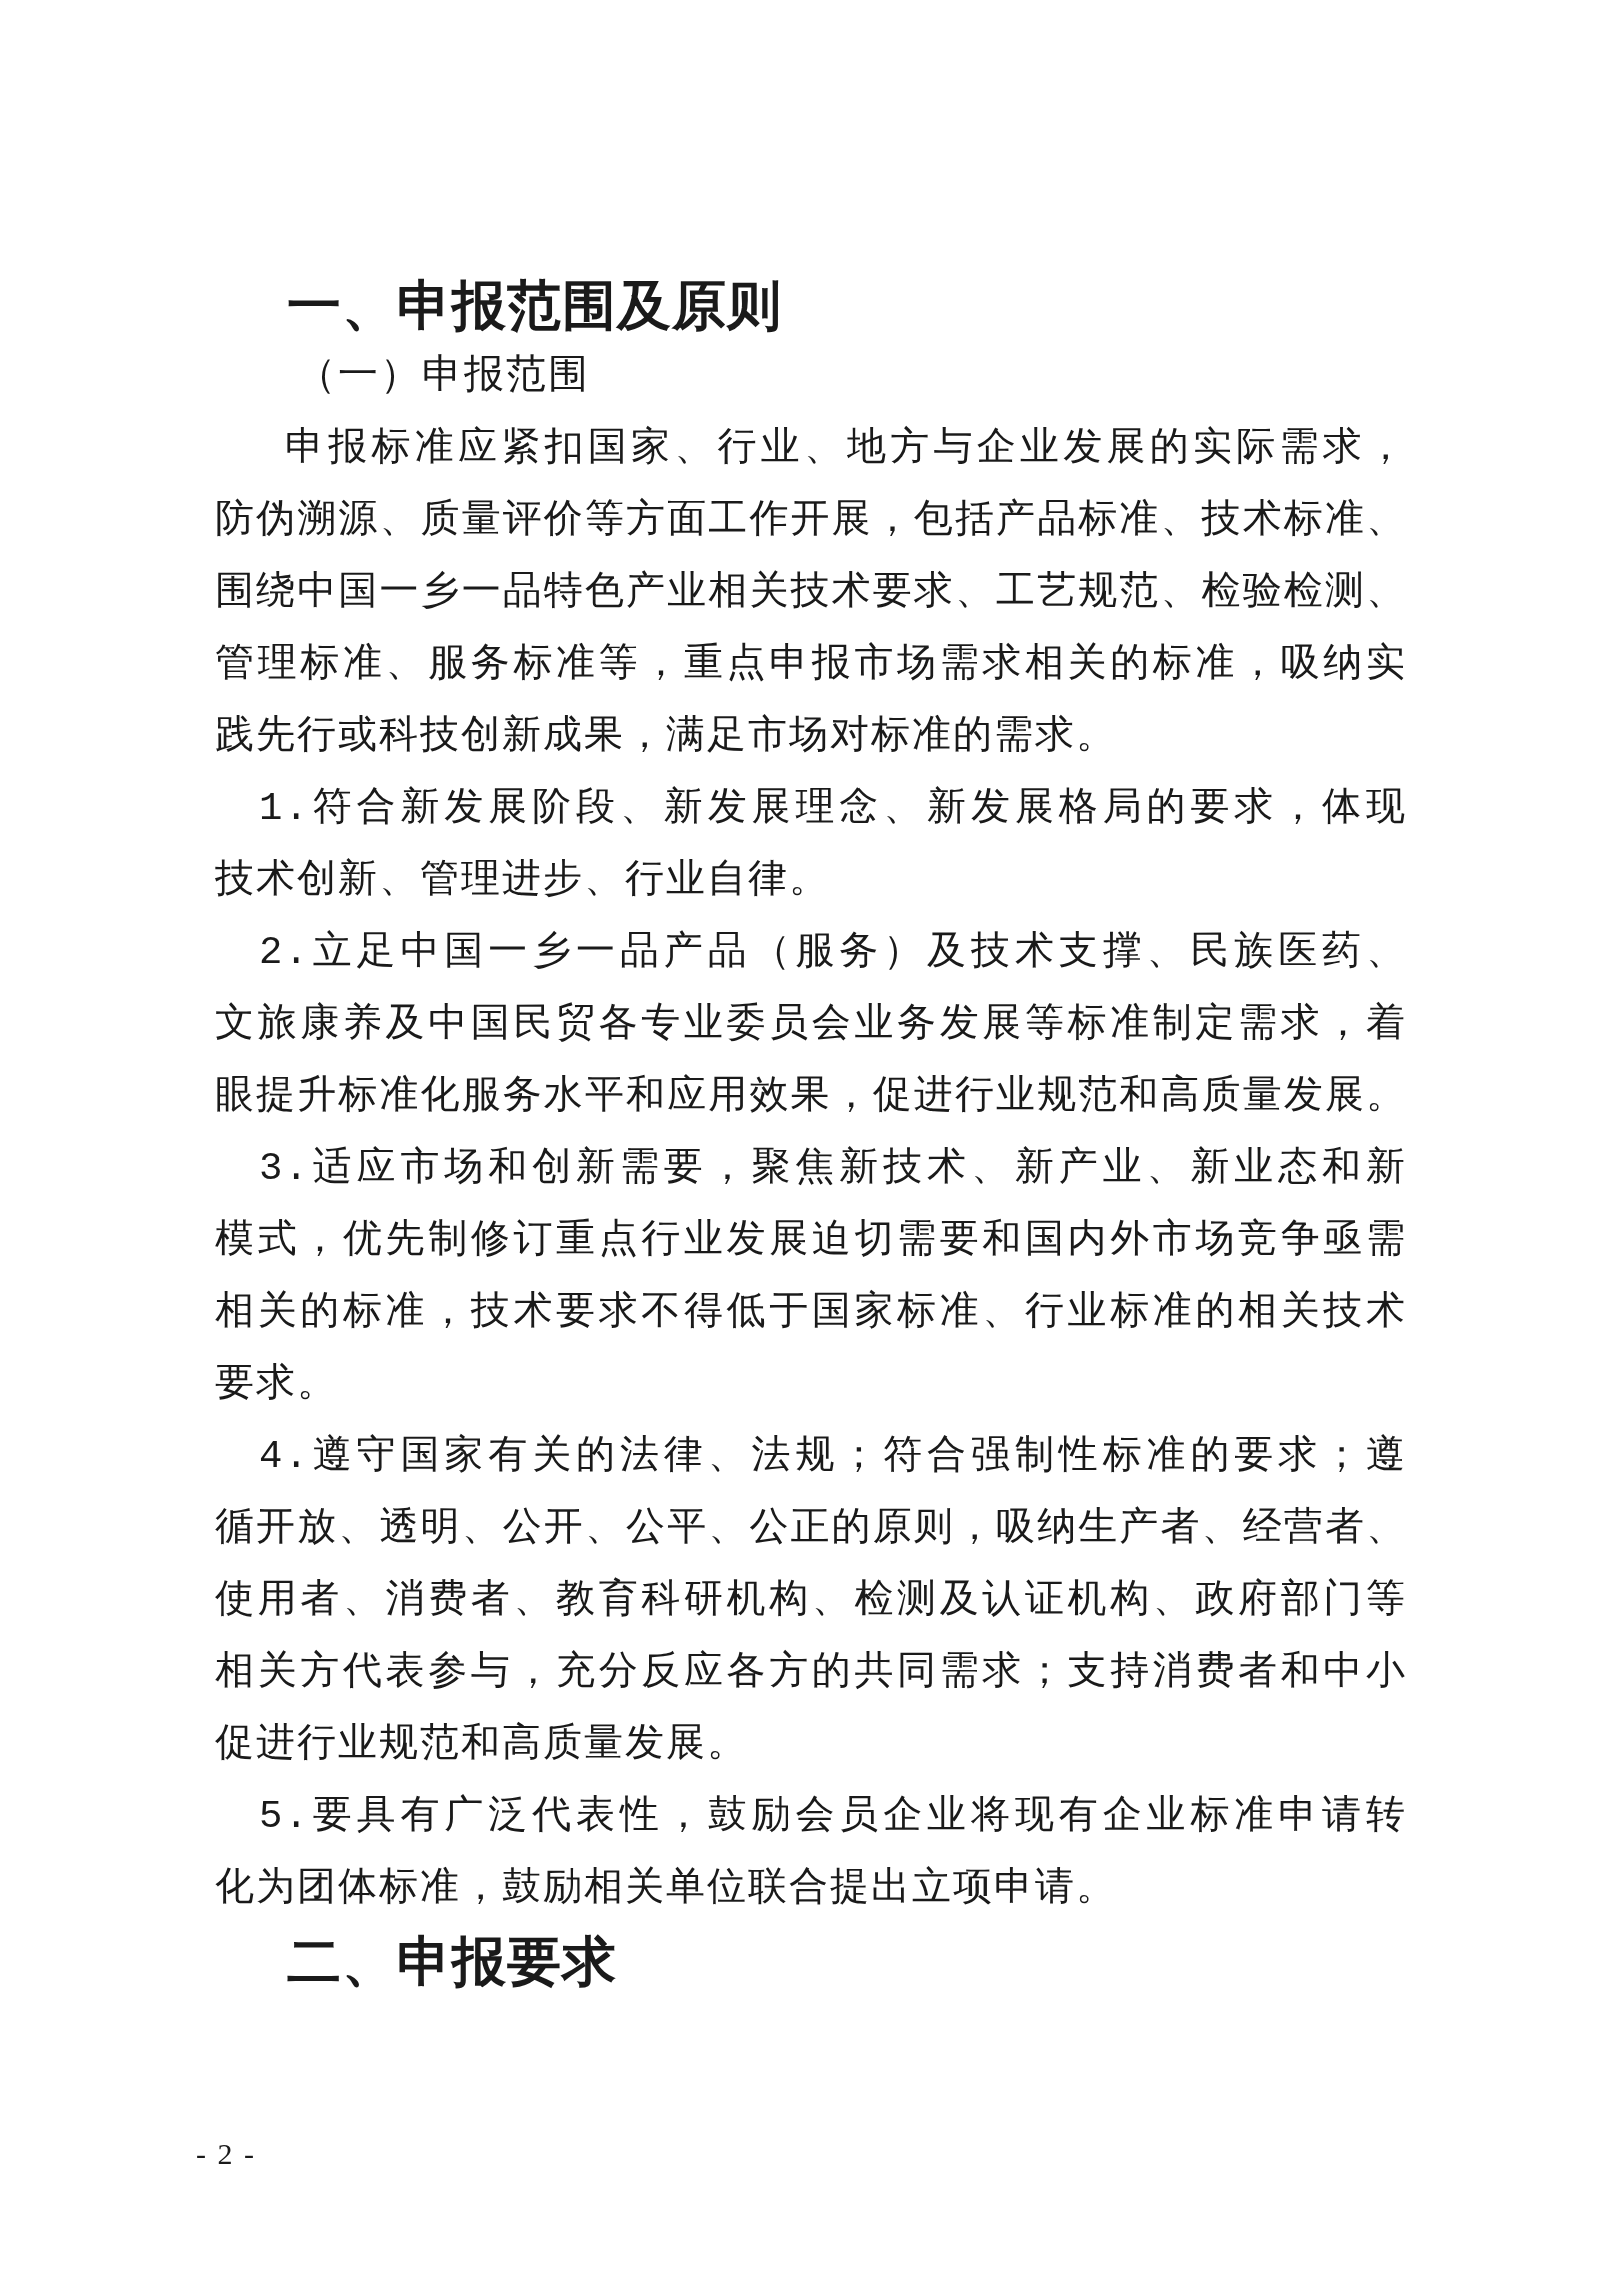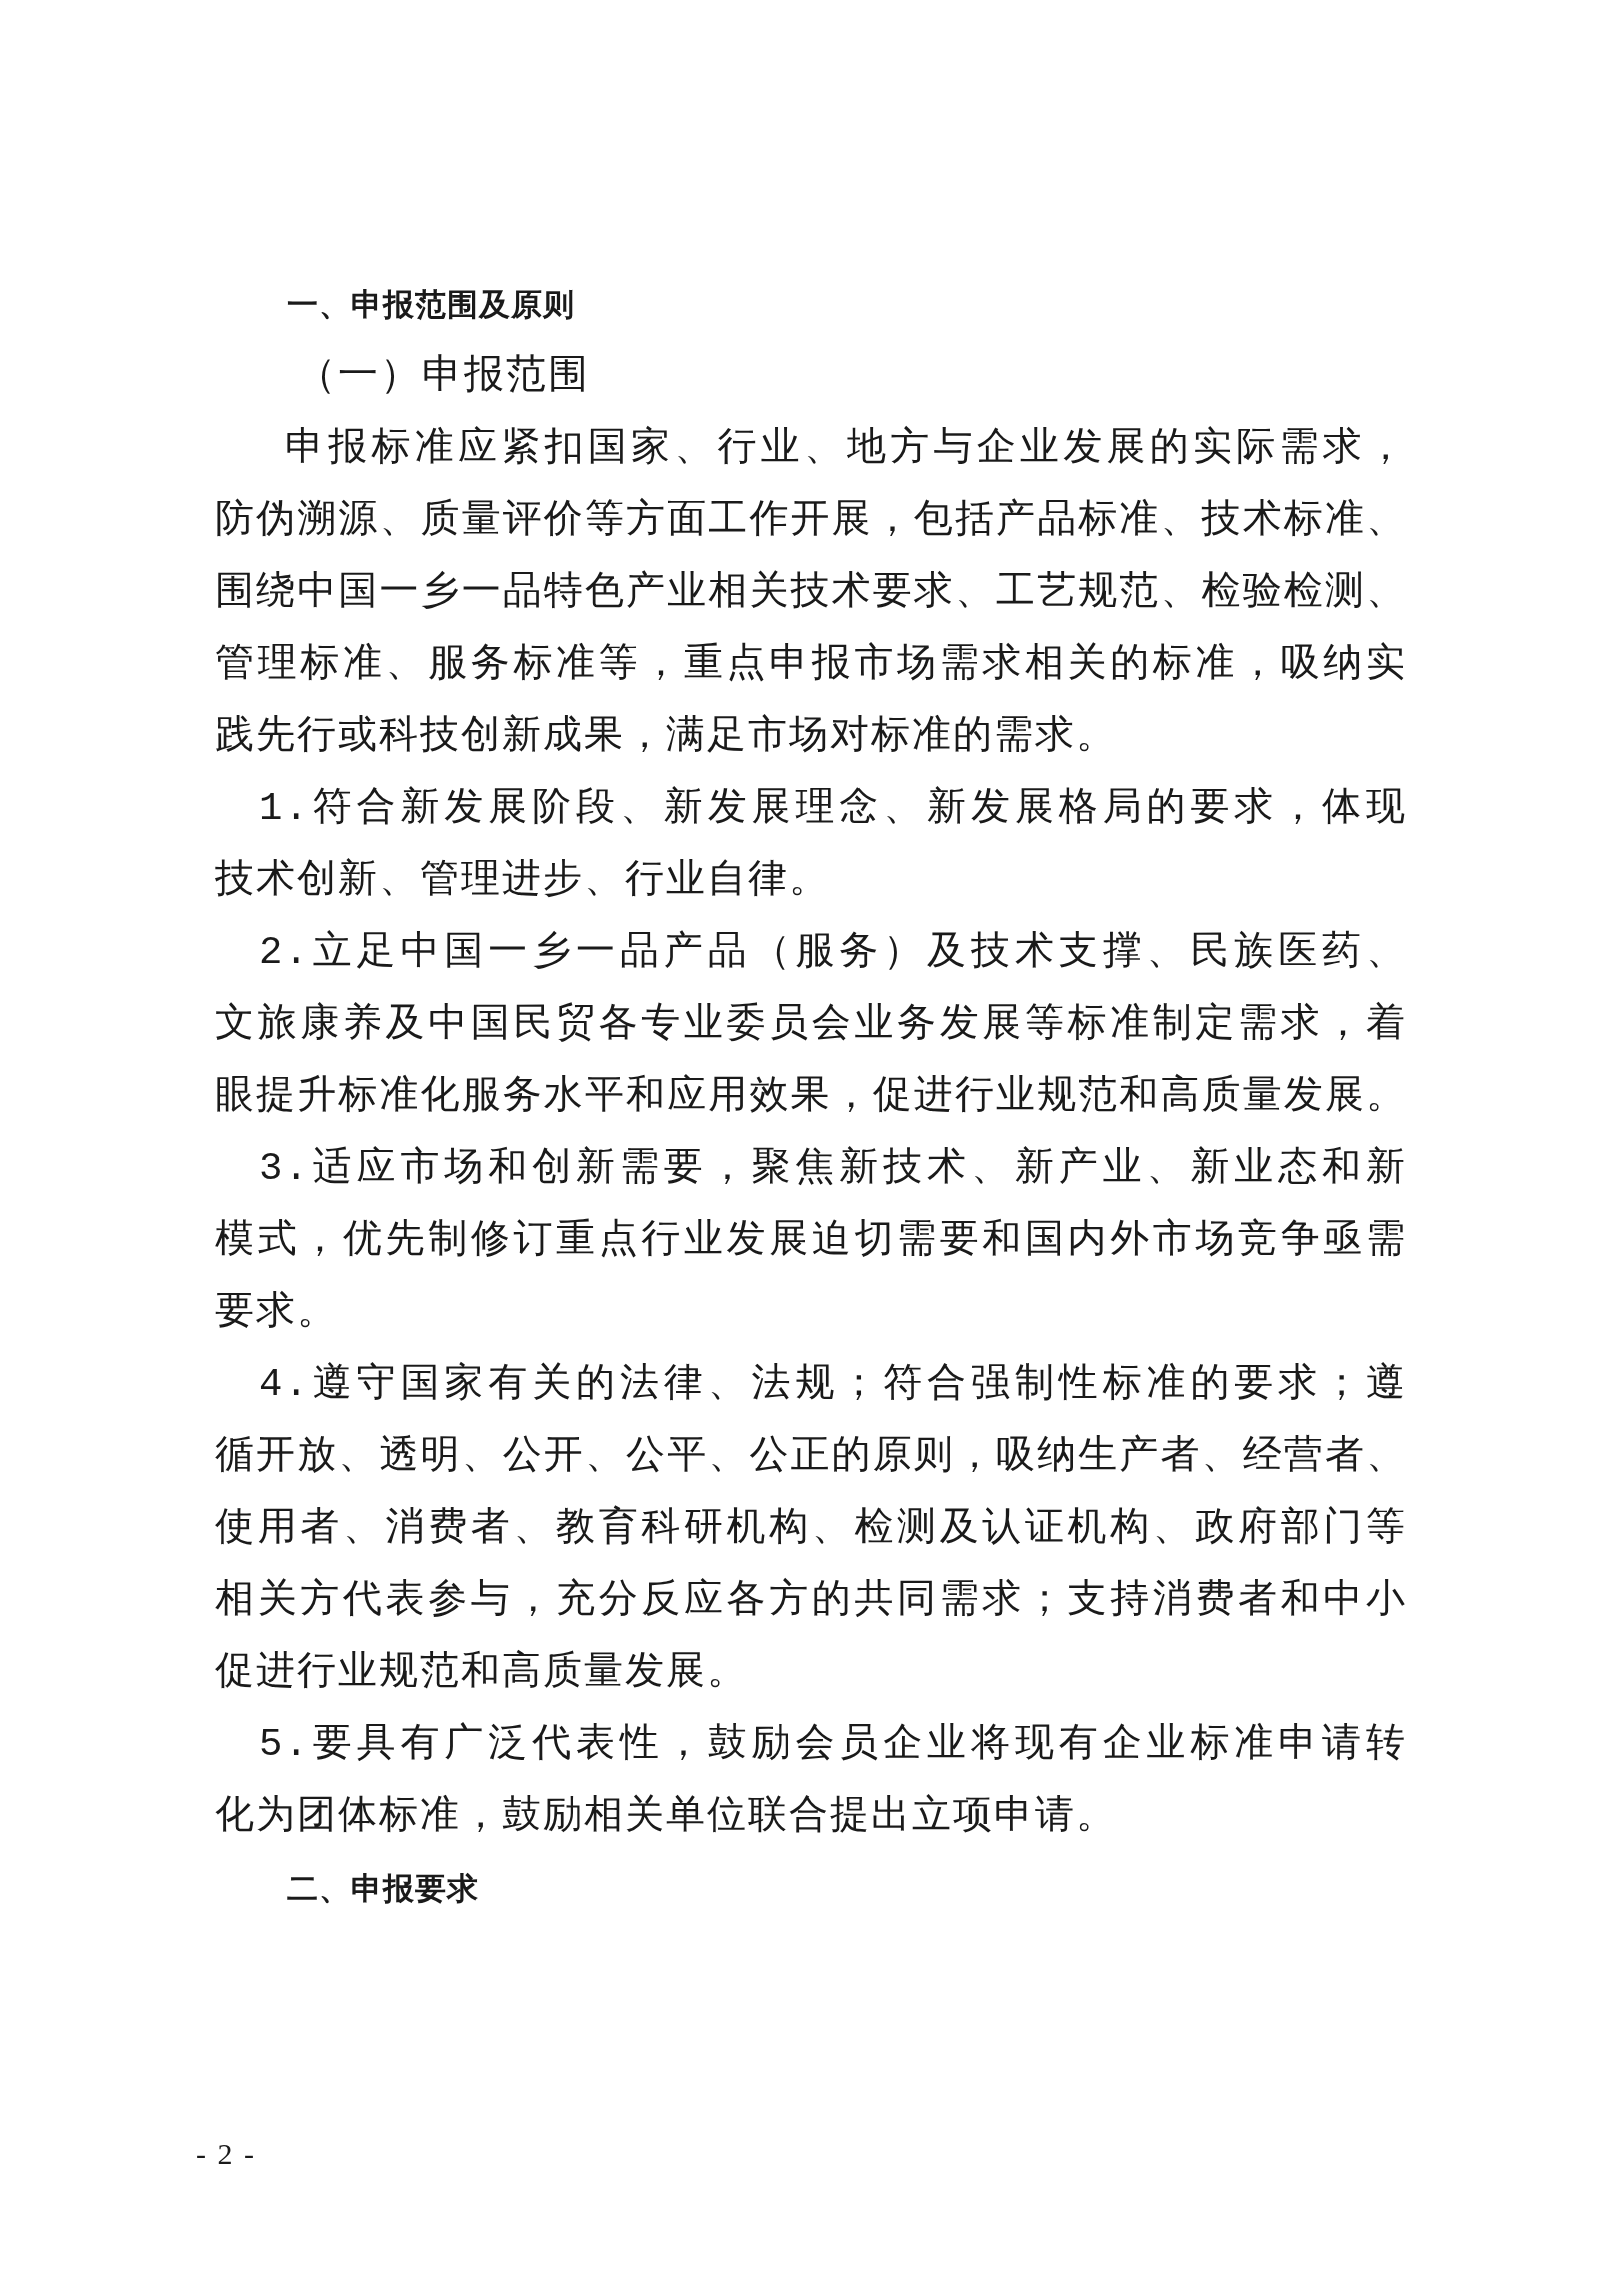--- a/index.html
+++ b/index.html
@@ -28,21 +28,21 @@
     text-align:justify;
     text-align-last:justify;
     text-justify:inter-character;
   }
   .end{ text-align:left; }
   .first{ padding-left:70px; }
   .num{ padding-left:44px; }
   .h1{
     font-family:"Liberation Sans","DejaVu Sans",sans-serif;
     font-weight:bold;
-    font-size:31px;
+    font-size:54px;
     letter-spacing:1px;
     padding-left:72px;
   }
   .h2{
     font-size:40px;
     padding-left:81px;
   }
   .footer{
     position:absolute;
     left:196px;
@@ -67,20 +67,21 @@
     <div class="line full">围绕中国一乡一品特色产业相关技术要求、工艺规范、检验检测、</div>
     <div class="line full">管理标准、服务标准等，重点申报市场需求相关的标准，吸纳实</div>
     <div class="line end">践先行或科技创新成果，满足市场对标准的需求。</div>
     <div class="line full num">1.符合新发展阶段、新发展理念、新发展格局的要求，体现</div>
     <div class="line end">技术创新、管理进步、行业自律。</div>
     <div class="line full num">2.立足中国一乡一品产品（服务）及技术支撑、民族医药、</div>
     <div class="line full">文旅康养及中国民贸各专业委员会业务发展等标准制定需求，着</div>
     <div class="line full">眼提升标准化服务水平和应用效果，促进行业规范和高质量发展。</div>
     <div class="line full num">3.适应市场和创新需要，聚焦新技术、新产业、新业态和新</div>
     <div class="line full">模式，优先制修订重点行业发展迫切需要和国内外市场竞争亟需</div>
+    <div class="line full">相关的标准，技术要求不得低于国家标准、行业标准的相关技术</div>
     <div class="line end">要求。</div>
     <div class="line full num">4.遵守国家有关的法律、法规；符合强制性标准的要求；遵</div>
     <div class="line full">循开放、透明、公开、公平、公正的原则，吸纳生产者、经营者、</div>
     <div class="line full">使用者、消费者、教育科研机构、检测及认证机构、政府部门等</div>
     <div class="line full">相关方代表参与，充分反应各方的共同需求；支持消费者和中小</div>
     <div class="line end">促进行业规范和高质量发展。</div>
     <div class="line full num">5.要具有广泛代表性，鼓励会员企业将现有企业标准申请转</div>
     <div class="line end">化为团体标准，鼓励相关单位联合提出立项申请。</div>
     <div class="line h1">二、申报要求</div>
   </div>

